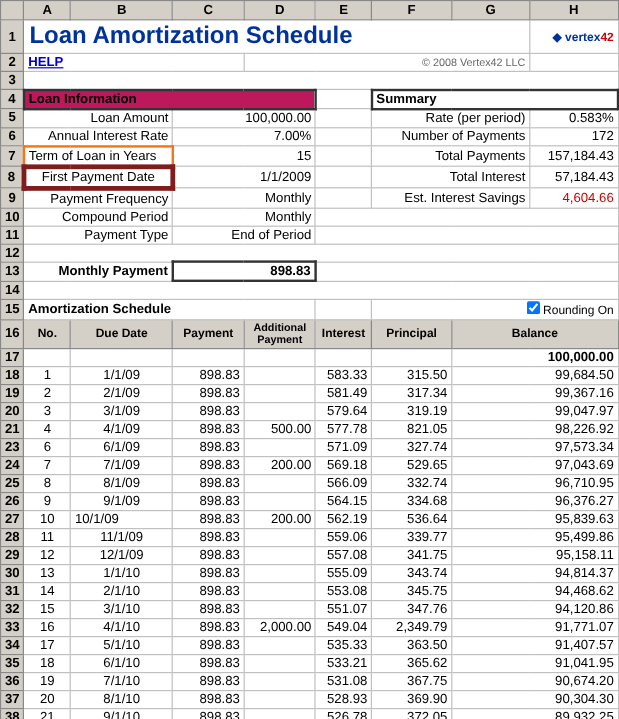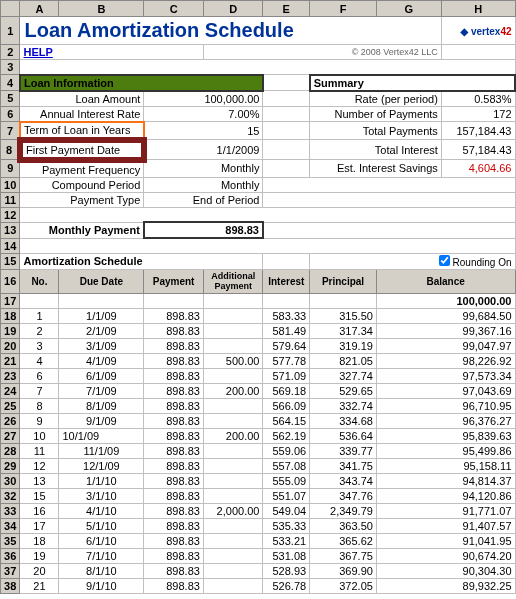--- a/index.html
+++ b/index.html
@@ -144,21 +144,21 @@
       <td></td>
     </tr>
 
     <tr>
       <td class="row-num">3</td>
       <td colspan="8"></td>
     </tr>
 
     <tr>
       <td class="row-num">4</td>
-      <td colspan="4" style="font-weight:bold;border:2px solid #333;background:#4d7c0f;">Loan Information</td>
+      <td colspan="4" style="font-weight:bold;border:2px solid #333;background:#be185d;">Loan Information</td>
       <td></td>
       <td colspan="3" style="font-weight:bold;border:2px solid #333;background:#fff;">Summary</td>
     </tr>
 
     <tr>
       <td class="row-num">5</td>
       <td colspan="2" class="label-cell" style="border:1px solid #c0c0c0;text-align:right;">Loan Amount</td>
       <td colspan="2" class="value-cell" style="border:1px solid #c0c0c0;">100,000.00</td>
       <td></td>
       <td colspan="2" class="summary-label" style="text-align:right;border:1px solid #c0c0c0;">Rate (per period)</td>
@@ -178,21 +178,21 @@
       <td class="row-num">7</td>
       <td colspan="2" style="text-align:left;border:2px solid #f97316;">Term of Loan in Years</td>
       <td colspan="2" style="text-align:right;border:1px solid #c0c0c0;">15</td>
       <td></td>
       <td colspan="2" style="text-align:right;border:1px solid #c0c0c0;">Total Payments</td>
       <td style="text-align:right;border:1px solid #c0c0c0;">157,184.43</td>
     </tr>
 
     <tr>
       <td class="row-num">8</td>
-      <td colspan="2" style="text-align:left;border:6px solid #7f1d1d;">First Payment Date</td>
+      <td colspan="2" style="text-align:center;border:4px solid #7f1d1d;">First Payment Date</td>
       <td colspan="2" style="text-align:right;border:1px solid #c0c0c0;">1/1/2009</td>
       <td></td>
       <td colspan="2" style="text-align:right;border:1px solid #c0c0c0;">Total Interest</td>
       <td style="text-align:right;border:1px solid #c0c0c0;">57,184.43</td>
     </tr>
 
     <tr>
       <td class="row-num">9</td>
       <td colspan="2" style="text-align:right;border:1px solid #c0c0c0;">Payment Frequency</td>
       <td colspan="2" style="text-align:right;border:1px solid #c0c0c0;">Monthly</td>
@@ -378,20 +378,30 @@
       <td class="row-num">30</td>
       <td style="text-align:center;">13</td>
       <td style="text-align:center;">1/1/10</td>
       <td style="text-align:right;">898.83</td>
       <td></td>
       <td style="text-align:right;">555.09</td>
       <td style="text-align:right;">343.74</td>
       <td colspan="2" style="text-align:right;">94,814.37</td>
     </tr>
     <tr class="data-row">
+      <td class="row-num">31</td>
+      <td style="text-align:center;">14</td>
+      <td style="text-align:center;">2/1/10</td>
+      <td style="text-align:right;">898.83</td>
+      <td></td>
+      <td style="text-align:right;">553.08</td>
+      <td style="text-align:right;">345.75</td>
+      <td colspan="2" style="text-align:right;">94,468.62</td>
+    </tr>
+    <tr class="data-row">
       <td class="row-num">32</td>
       <td style="text-align:center;">15</td>
       <td style="text-align:center;">3/1/10</td>
       <td style="text-align:right;">898.83</td>
       <td></td>
       <td style="text-align:right;">551.07</td>
       <td style="text-align:right;">347.76</td>
       <td colspan="2" style="text-align:right;">94,120.86</td>
     </tr>
     <tr class="data-row">

